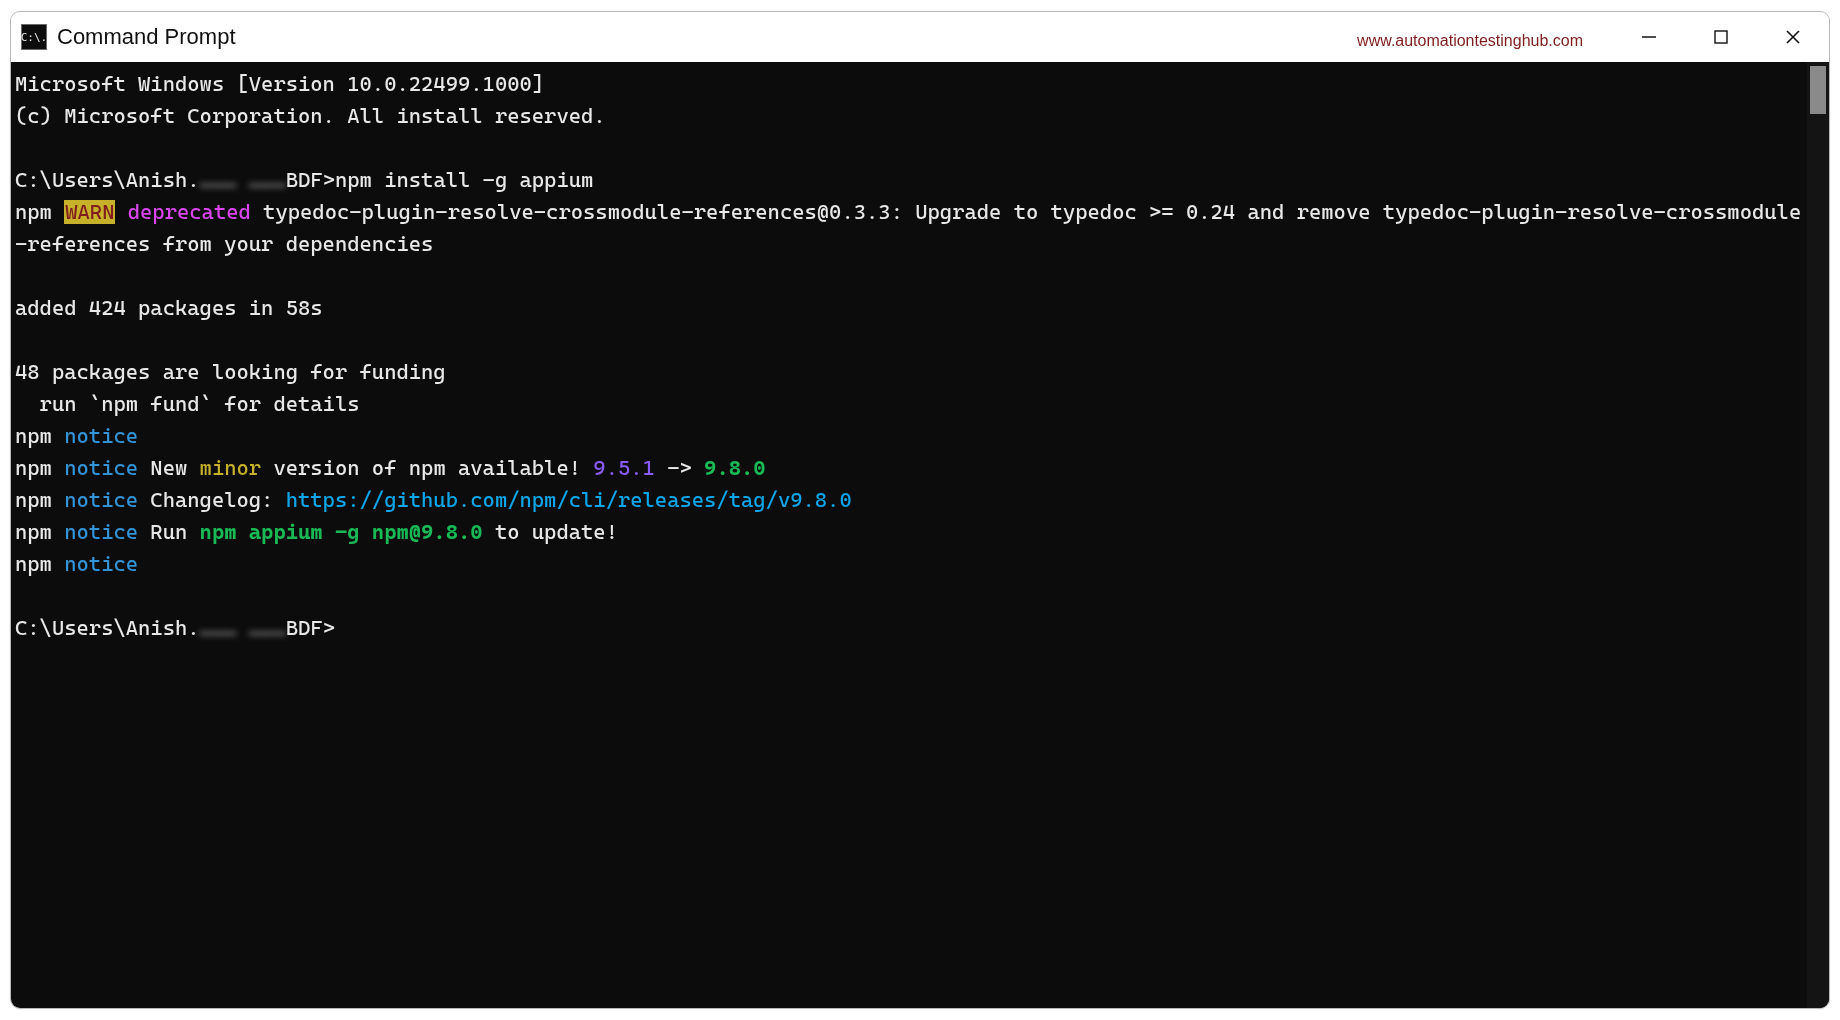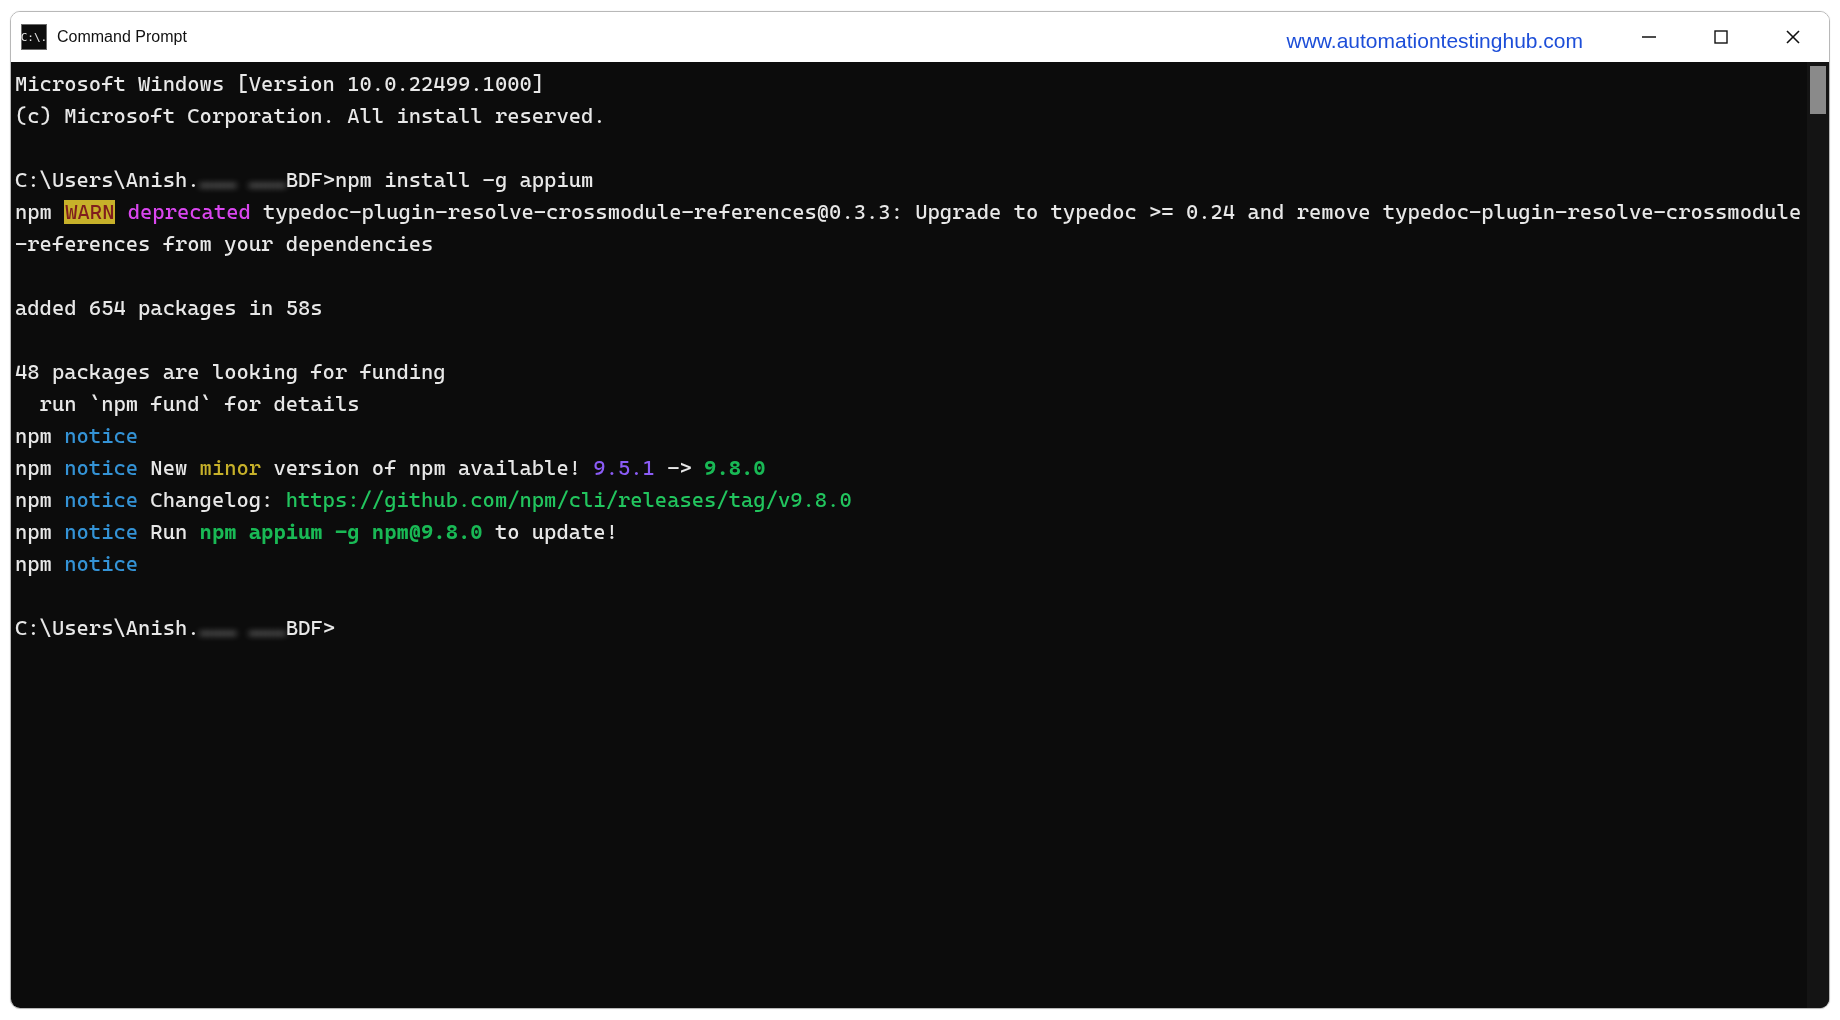--- a/index.html
+++ b/index.html
@@ -37,28 +37,28 @@
     margin-right: 10px;
   }
   .titlebar .app-icon span {
     color: #e8e8e8;
     font-family: Consolas, monospace;
     font-size: 11px;
     line-height: 1;
     letter-spacing: 0;
   }
   .titlebar .title {
-    font-size: 16px;
+    font-size: 22px;
     color: #111;
     font-weight: 400;
   }
   .titlebar .spacer { flex: 1; }
   .titlebar .watermark {
-    color: #1d4ed8;
-    font-size: 21px;
+    color: #7f1d1d;
+    font-size: 16px;
     margin-right: 30px;
     margin-top: 8px;
   }
   .win-controls { display: flex; height: 100%; }
   .win-btn {
     width: 72px; height: 100%;
     display: flex; align-items: center; justify-content: center;
     font-size: 18px;
   }
   .win-btn svg { stroke: #111; stroke-width: 1.4; fill: none; }
@@ -89,21 +89,21 @@
   }
   .scrollbar .thumb {
     position: absolute;
     left: 3px; right: 3px;
     top: 4px; height: 48px;
     background: #8a8a8a;
   }
 
   
   .c-white  { color: #e8e8e8; }
-  .c-link   { color: #22c55e; margin-top: 45px; }
+  .c-link   { color: #0ea5e9; margin-top: 45px; }
   .c-notice { color: #3493d6; }
   .c-green  { color: #19b955; font-weight: bold; }
   .c-red    { color: #8b5cf6; }
   .c-yellow { color: #c7b12a; }
   .c-magenta{ color: #d946ef; }
   .warn-badge {
     background: #c7b12a;
     color: #7f1d1d;
     padding: 0 1px;
   }
@@ -146,21 +146,21 @@
     </div>
   </div>
 
   <div class="term-wrap">
     <div class="term"><span class="c-white">Microsoft Windows [Version 10.0.22499.1000]</span>
 <span class="c-white">(c) Microsoft Corporation. All install reserved.</span>
 
 <span class="c-white">C:\Users\Anish.</span><span class="c-white redact">……… ………</span><span class="c-white">BDF&gt;</span><span class="c-white">npm install -g appium</span>
 <span class="c-white">npm </span><span class="warn-badge">WARN</span><span class="c-magenta"> deprecated</span><span class="c-white"> typedoc-plugin-resolve-crossmodule-references@0.3.3: Upgrade to typedoc &gt;= 0.24 and remove typedoc-plugin-resolve-crossmodule-references from your dependencies</span>
 
-<span class="c-white">added 654 packages in 58s</span>
+<span class="c-white">added 424 packages in 58s</span>
 
 <span class="c-white">48 packages are looking for funding</span>
 <span class="c-white">  run `npm fund` for details</span>
 <span class="c-white">npm </span><span class="c-notice">notice</span>
 <span class="c-white">npm </span><span class="c-notice">notice</span><span class="c-white"> New </span><span class="c-yellow">minor</span><span class="c-white"> version of npm available! </span><span class="c-red">9.5.1</span><span class="c-white"> -&gt; </span><span class="c-green">9.8.0</span>
 <span class="c-white">npm </span><span class="c-notice">notice</span><span class="c-white"> Changelog: </span><span class="c-link">https://github.com/npm/cli/releases/tag/v9.8.0</span>
 <span class="c-white">npm </span><span class="c-notice">notice</span><span class="c-white"> Run </span><span class="c-green">npm appium -g npm@9.8.0</span><span class="c-white"> to update!</span>
 <span class="c-white">npm </span><span class="c-notice">notice</span>
 
 <span class="c-white">C:\Users\Anish.</span><span class="c-white redact">……… ………</span><span class="c-white">BDF&gt;</span></div>

